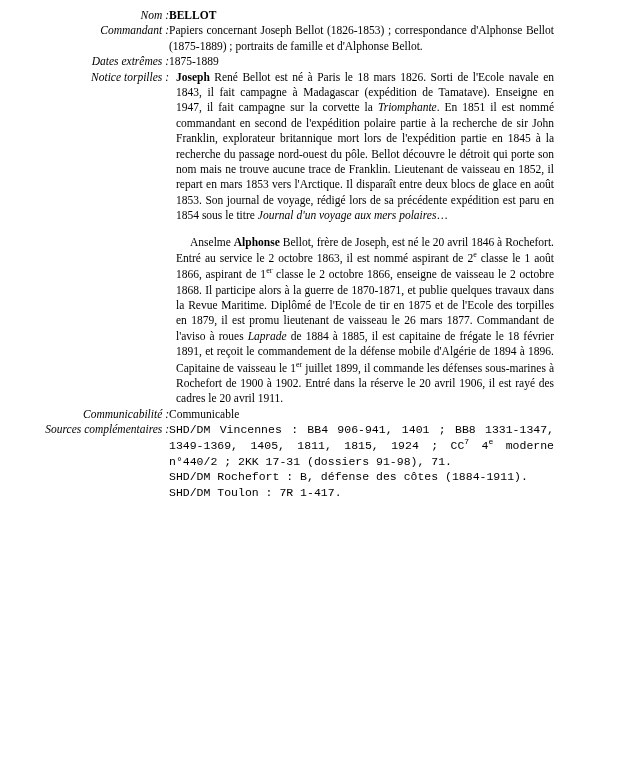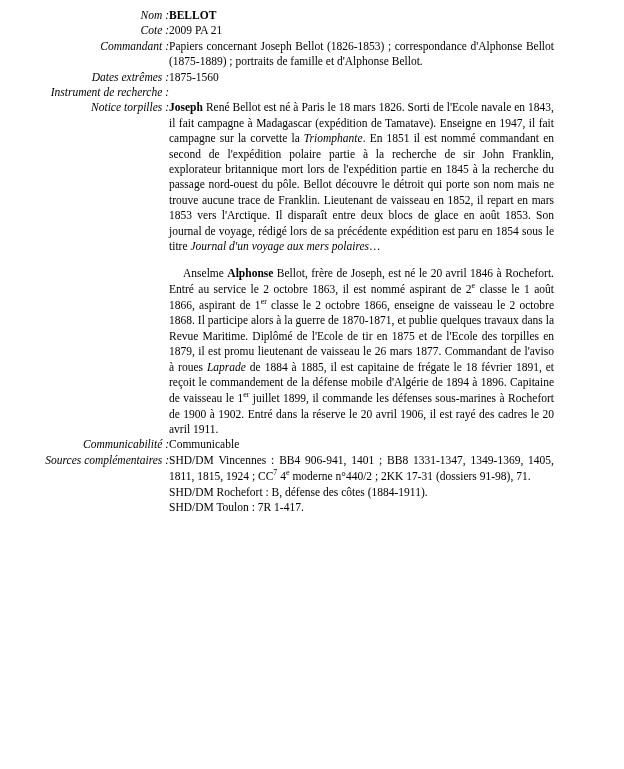--- a/index.html
+++ b/index.html
@@ -42,60 +42,52 @@
   td.value {
     text-align: justify;
     font-family: "Liberation Serif", serif;
     font-size: 11.5px;
     line-height: 1.34;
     padding-left: 3px;
     padding-right: 2px;
   }
   .row-space td { padding-top: 11px; }
   .notice-p {
-    margin: 0 0 0 0;
+    margin: 0 0 0 7px;
     text-align: justify;
     text-indent: 0;
   }
   .notice-p.second {
     margin-top: 11px;
     text-indent: 14px;
   }
   .bold { font-weight: bold; }
   .ital { font-style: italic; }
   .sup { vertical-align: super; font-size: 8px; }
-  .value-line { display: block; }
+  .value-line { display: block; font-family: Liberation Mono, monospace; }
 </style>
 </head>
 <body>
 
 <div class="page">
   <table class="fields">
     <tbody>
       <tr>
         <td class="label">Nom :</td>
         <td class="value">
           <span class="bold">BELLOT</span>
         </td>
       </tr>
       <tr class="row-space">
-        <td class="label">Cote :</td>
-        <td class="value">2009 PA 21</td>
-      </tr>
-      <tr class="row-space">
         <td class="label">Commandant :</td>
         <td class="value">Papiers concernant Joseph Bellot (1826-1853) ; correspondance d'Alphonse Bellot (1875-1889) ; portraits de famille et d'Alphonse Bellot.</td>
       </tr>
       <tr class="row-space">
         <td class="label">Dates extrêmes :</td>
-        <td class="value">1875-1560</td>
-      </tr>
-      <tr class="row-space">
-        <td class="label">Instrument de recherche :</td>
-        <td class="value"></td>
+        <td class="value">1875-1889</td>
       </tr>
       <tr class="row-space">
         <td class="label">Notice torpilles :</td>
         <td class="value">
           <p class="notice-p"><span class="bold">Joseph</span><span> René Bellot est né à Paris le 18 mars 1826. Sorti de l'Ecole navale en 1843, il fait campagne à Madagascar (expédition de Tamatave). Enseigne en 1947, il fait campagne sur la corvette la </span><span class="ital">Triomphante</span><span>. En 1851 il est nommé commandant en second de l'expédition polaire partie à la recherche de sir John Franklin, explorateur britannique mort lors de l'expédition partie en 1845 à la recherche du passage nord-ouest du pôle. Bellot découvre le détroit qui porte son nom mais ne trouve aucune trace de Franklin. Lieutenant de vaisseau en 1852, il repart en mars 1853 vers l'Arctique. Il disparaît entre deux blocs de glace en août 1853. Son journal de voyage, rédigé lors de sa précédente expédition est paru en 1854 sous le titre </span><span class="ital">Journal d'un voyage aux mers polaires</span><span>…</span></p>
           <p class="notice-p second"><span>Anselme </span><span class="bold">Alphonse</span><span> Bellot, frère de Joseph, est né le 20 avril 1846 à Rochefort. Entré au service le 2 octobre 1863, il est nommé aspirant de 2</span><span class="sup">e</span><span> classe le 1 août 1866, aspirant de 1</span><span class="sup">er</span><span> classe le 2 octobre 1866, enseigne de vaisseau le 2 octobre 1868. Il participe alors à la guerre de 1870-1871, et publie quelques travaux dans la Revue Maritime. Diplômé de l'Ecole de tir en 1875 et de l'Ecole des torpilles en 1879, il est promu lieutenant de vaisseau le 26 mars 1877. Commandant de l'aviso à roues </span><span class="ital">Laprade</span><span> de 1884 à 1885, il est capitaine de frégate le 18 février 1891, et reçoit le commandement de la défense mobile d'Algérie de 1894 à 1896. Capitaine de vaisseau le 1</span><span class="sup">er</span><span> juillet 1899, il commande les défenses sous-marines à Rochefort de 1900 à 1902. Entré dans la réserve le 20 avril 1906, il est rayé des cadres le 20 avril 1911.</span></p>
         </td>
       </tr>
       <tr class="row-space">
         <td class="label">Communicabilité :</td>

